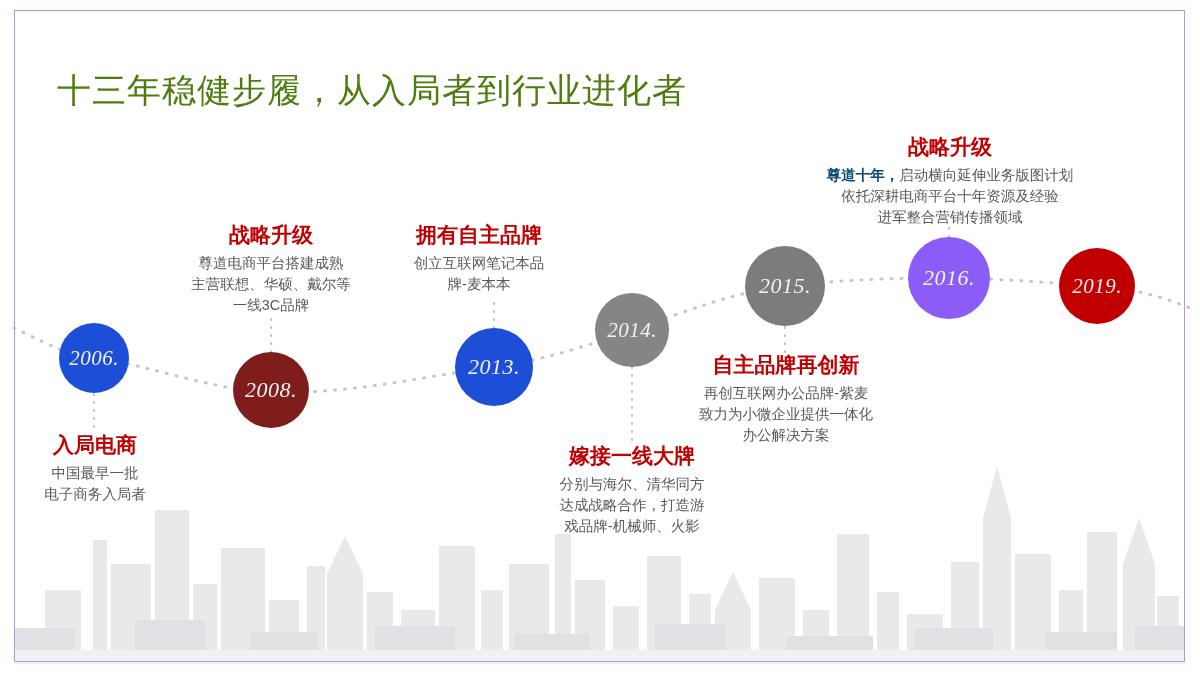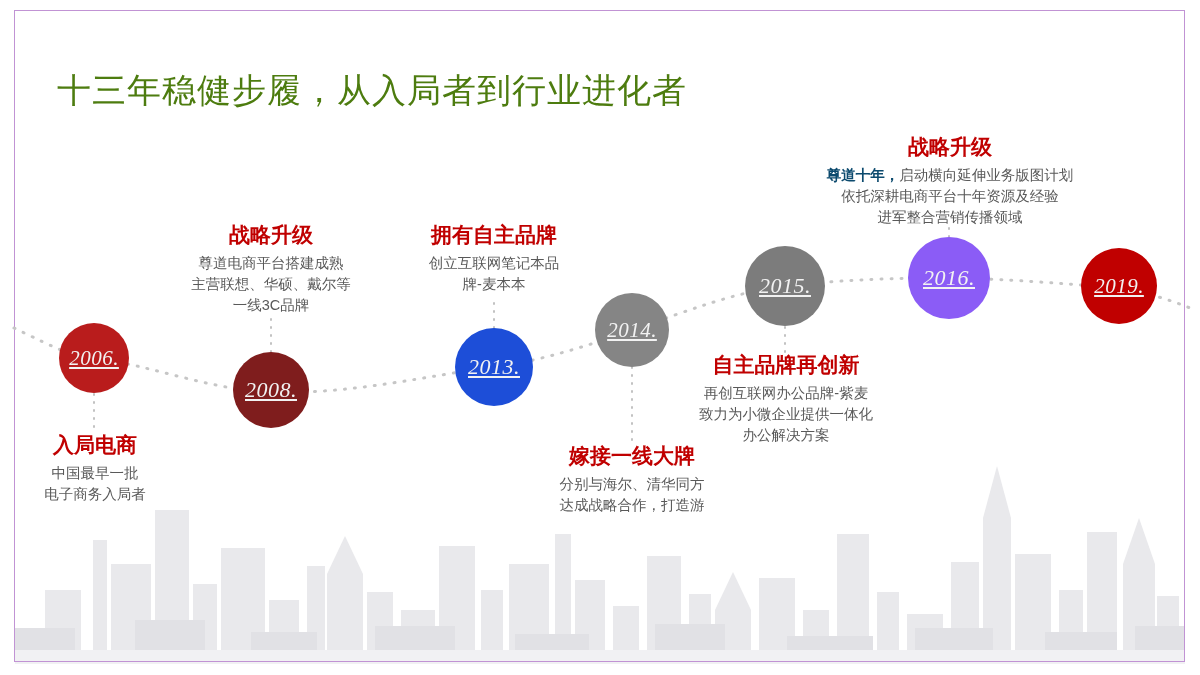--- a/index.html
+++ b/index.html
@@ -57,21 +57,20 @@
   .node {
     position: absolute;
     border-radius: 50%;
     display: flex;
     align-items: center;
     justify-content: center;
     color: #f2f2f2;
     font-style: italic;
     font-family: "Liberation Serif", "DejaVu Serif", serif;
     letter-spacing: 0.5px;
-    text-decoration: underline;
   }
   .node .yr { pointer-events: none; }
   
   .block {
     position: absolute;
     text-align: center;
   }
   .block .hd {
     font-size: 21px;
     font-weight: bold;
@@ -168,21 +167,21 @@
       <line x1="271" y1="352" x2="271" y2="316"></line>
       <line x1="494" y1="328" x2="494" y2="297"></line>
       <line x1="632" y1="367" x2="632" y2="443"></line>
       <line x1="785" y1="327" x2="785" y2="352"></line>
       <line x1="949" y1="237" x2="949" y2="225"></line>
     </g>
   </svg>
 
   <div id="page-title">十三年稳健步履，从入局者到行业进化者</div>
 
-  <div class="node" style="left:59px; top:323px; width:70px; height:70px; background:#b91c1c; font-size:21px;">
+  <div class="node" style="left:59px; top:323px; width:70px; height:70px; background:#1d4ed8; font-size:21px;">
     <span class="yr">2006.</span>
   </div>
 
   <div class="node" style="left:233px; top:352px; width:76px; height:76px; background:#7f1d1d; font-size:22px;">
     <span class="yr">2008.</span>
   </div>
 
   <div class="node" style="left:455px; top:328px; width:78px; height:78px; background:#1d4ed8; font-size:22px;">
     <span class="yr">2013.</span>
   </div>
@@ -192,54 +191,55 @@
   </div>
 
   <div class="node" style="left:745px; top:246px; width:80px; height:80px; background:#7c7c7c; font-size:22px;">
     <span class="yr">2015.</span>
   </div>
 
   <div class="node" style="left:908px; top:237px; width:82px; height:82px; background:#8b5cf6; font-size:22px;">
     <span class="yr">2016.</span>
   </div>
 
-  <div class="node" style="left:1081px; top:248px; width:76px; height:76px; background:#c00000; font-size:21px;">
+  <div class="node" style="left:1059px; top:248px; width:76px; height:76px; background:#c00000; font-size:21px;">
     <span class="yr">2019.</span>
   </div>
 
   <div class="block" style="left:0px; top:432px; width:190px;">
     <div class="hd">入局电商</div>
     <div class="bd">
       <div>中国最早一批</div>
       <div>电子商务入局者</div>
     </div>
   </div>
 
   <div class="block" style="left:136px; top:222px; width:270px;">
     <div class="hd">战略升级</div>
     <div class="bd">
       <div>尊道电商平台搭建成熟</div>
       <div>主营联想、华硕、戴尔等</div>
       <div>一线3C品牌</div>
     </div>
   </div>
 
-  <div class="block" style="left:379px; top:222px; width:230px;">
+  <div class="block" style="left:364px; top:222px; width:230px;">
     <div class="hd">拥有自主品牌</div>
     <div class="bd">
       <div>创立互联网笔记本品</div>
       <div>牌-麦本本</div>
     </div>
   </div>
 
   <div class="block" style="left:512px; top:443px; width:240px;">
     <div class="hd">嫁接一线大牌</div>
     <div class="bd">
       <div>分别与海尔、清华同方</div>
       <div>达成战略合作，打造游</div>
+      <div>戏品牌-机械师、火影</div>
     </div>
   </div>
 
   <div class="block" style="left:657px; top:352px; width:258px;">
     <div class="hd">自主品牌再创新</div>
     <div class="bd">
       <div>再创互联网办公品牌-紫麦</div>
       <div>致力为小微企业提供一体化</div>
       <div>办公解决方案</div>
     </div>

